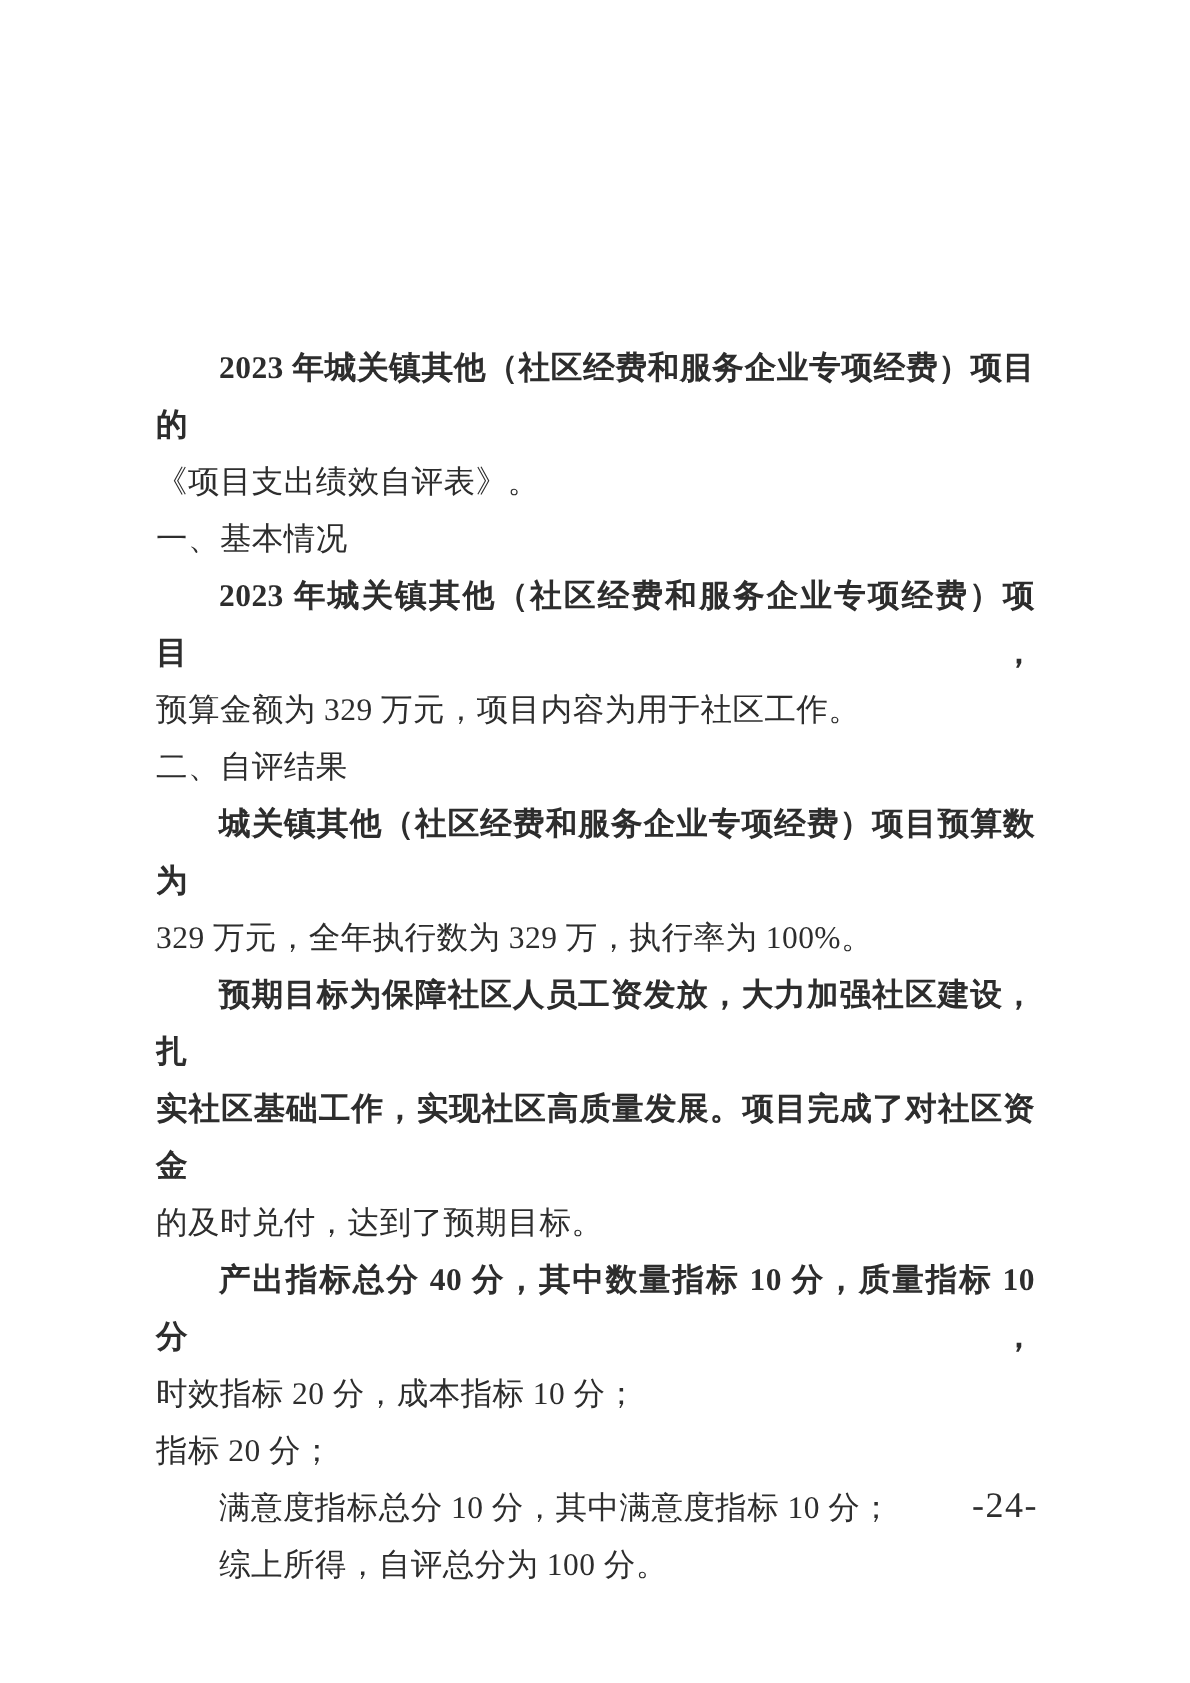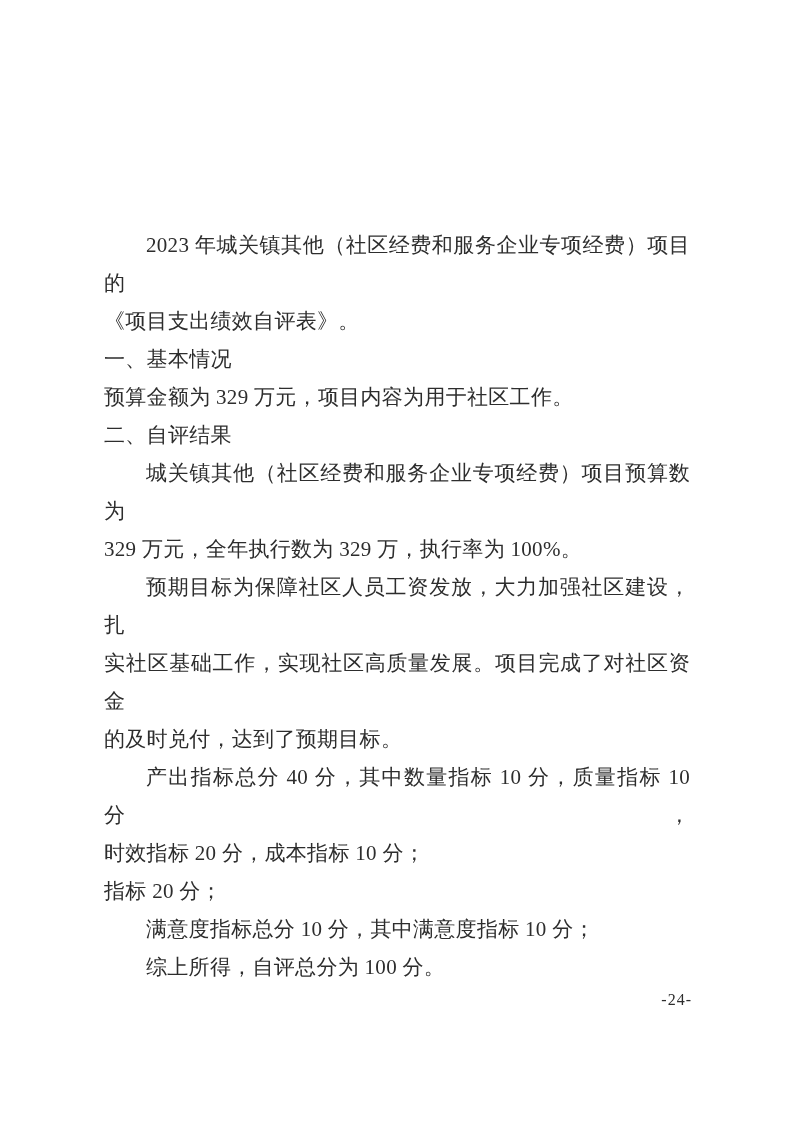--- a/index.html
+++ b/index.html
@@ -31,38 +31,40 @@
   }
   .line {
     min-height: 38px;
   }
   .line.indent {
     text-indent: 2em;
   }
   .line.fill {
     text-align: justify;
     text-align-last: justify;
+    font-weight: bold;
   }
   .page-number {
     position: absolute;
     top: 991px;
     right: 101px;
-    font-size: 16px;
+    font-size: 24px;
     letter-spacing: 1px;
     color: #2d2d2d;
   }
 </style>
 </head>
 <body>
 
 <div class="page">
   <div class="text-block" id="doc-body">
       <div class="line indent fill">2023 年城关镇其他（社区经费和服务企业专项经费）项目的</div>
       <div class="line">《项目支出绩效自评表》。</div>
       <div class="line">一、基本情况</div>
+      <div class="line indent fill">2023 年城关镇其他（社区经费和服务企业专项经费）项目，</div>
       <div class="line">预算金额为 329 万元，项目内容为用于社区工作。</div>
       <div class="line">二、自评结果</div>
       <div class="line indent fill">城关镇其他（社区经费和服务企业专项经费）项目预算数为</div>
       <div class="line">329 万元，全年执行数为 329 万，执行率为 100%。</div>
       <div class="line indent fill">预期目标为保障社区人员工资发放，大力加强社区建设，扎</div>
       <div class="line fill">实社区基础工作，实现社区高质量发展。项目完成了对社区资金</div>
       <div class="line">的及时兑付，达到了预期目标。</div>
       <div class="line indent fill">产出指标总分 40 分，其中数量指标 10 分，质量指标 10 分，</div>
       <div class="line">时效指标 20 分，成本指标 10 分；</div>
       <div class="line">指标 20 分；</div>

